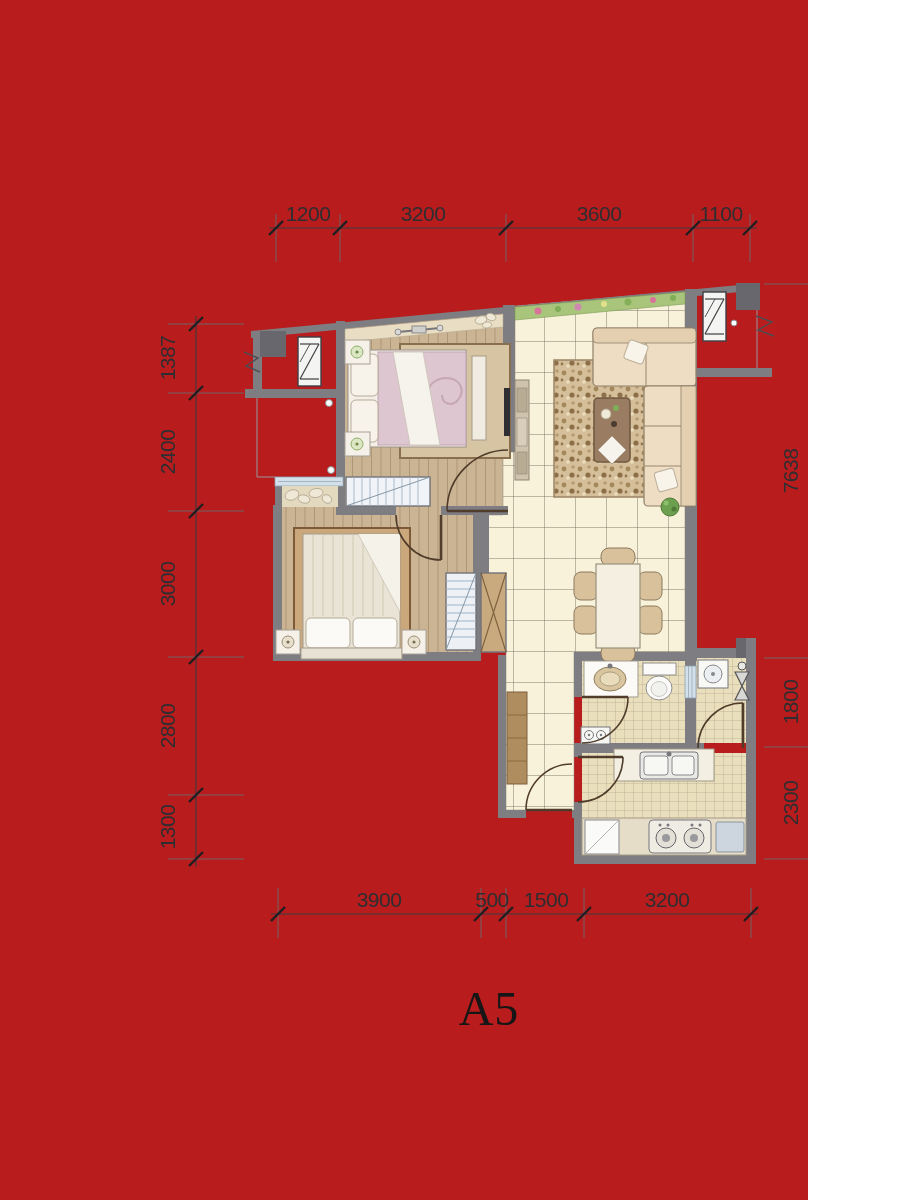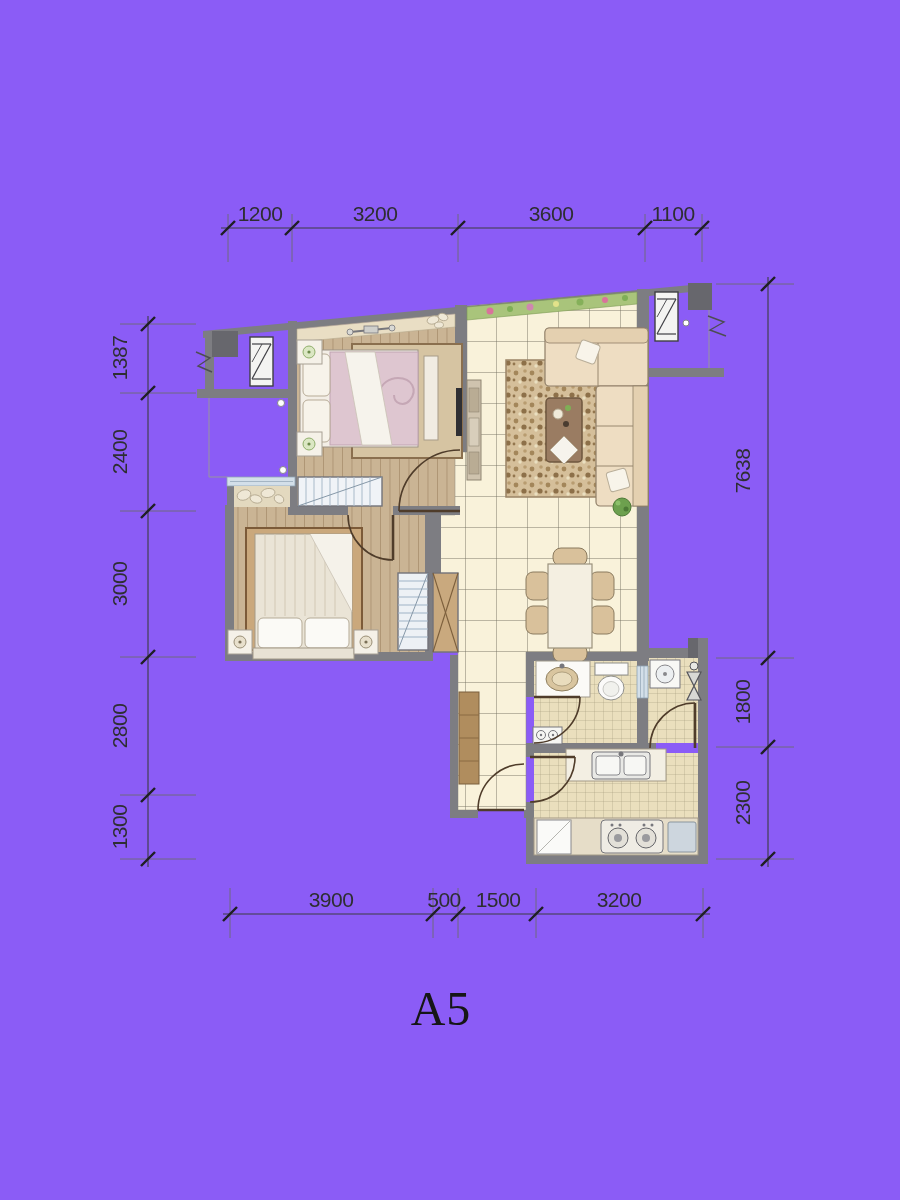--- a/index.html
+++ b/index.html
@@ -1,16 +1,16 @@
 <!DOCTYPE html>
 <html><head>
 <meta charset="utf-8">
 <style>
   html,body{margin:0;padding:0;background:#ffffff;}
-  .page{width:900px;height:1200px;position:relative;background:#8b5cf6;overflow:hidden;}
+  .page{width:760px;height:1200px;position:relative;background:#b91c1c;overflow:hidden;padding-left:48px;}
   .dim{font-family:"Liberation Sans",sans-serif;font-size:21px;fill:#2e2e32;letter-spacing:-0.5px;}
   .plan-label{font-family:"Liberation Serif",serif;font-size:48px;fill:#161616;letter-spacing:1px;}
   svg{display:block;}
   .wall{fill:#7d7d82;}
   .col{fill:#67676d;}
   .dimline{stroke:#3c3c40;stroke-width:1.1;}
   .ext{stroke:#6b6b70;stroke-width:0.9;}
   .tick{stroke:#1f1f23;stroke-width:2.4;}
   .door{stroke:#4f3c2a;stroke-width:1.6;fill:none;}
   .leaf{stroke:#4f3c2a;stroke-width:2.6;}

